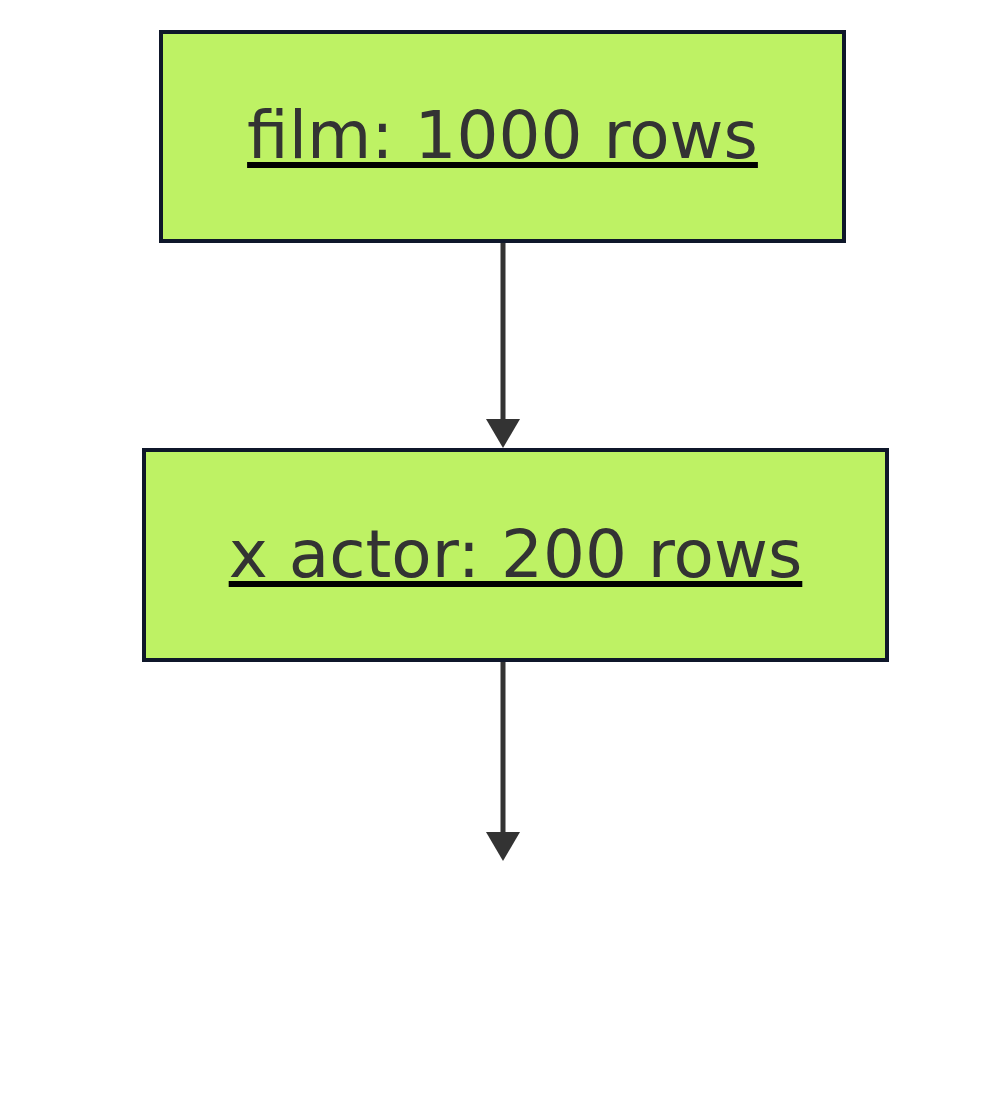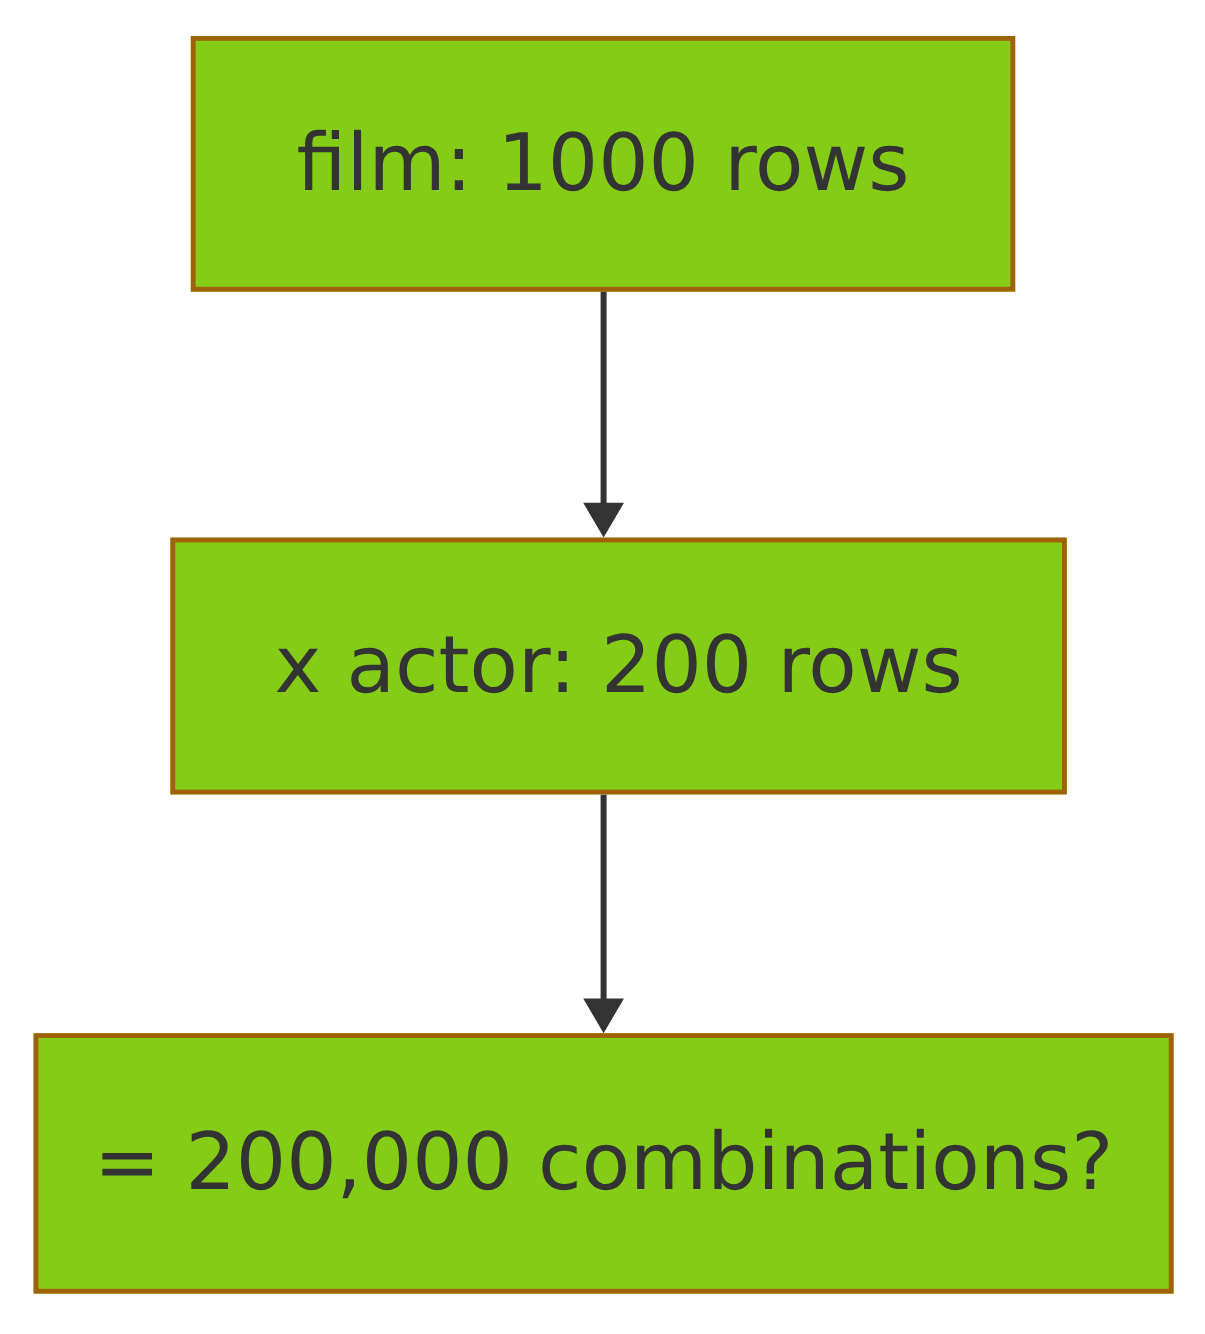--- a/index.html
+++ b/index.html
@@ -11,25 +11,26 @@
     position: relative;
     width: 1004px;
     height: 1112px;
     background: #ffffff;
     font-family: "DejaVu Sans", "Liberation Sans", sans-serif;
     overflow: hidden;
   }
   .node {
     position: absolute;
     box-sizing: border-box;
-    background: #84cc16;
-    border: 4px solid #a16207;
+    background: #bef264;
+    border: 4px solid #0f172a;
     display: flex;
     align-items: center;
     justify-content: center;
+    text-decoration: underline;
   }
   .node-label {
     color: #333333;
     font-size: 66px;
     line-height: 1.1;
     text-align: center;
     white-space: nowrap;
   }
   .node-film   { left: 159px; top: 30px;  width: 687px; height: 213px; }
   .node-actor  { left: 130px; top: 448px; width: 747px; height: 214px; margin-left: 12px; }
@@ -57,17 +58,14 @@
 
   <div class="node node-actor">
     <span class="node-label">x actor: 200 rows</span>
   </div>
 
   <svg class="edge edge-2" width="44" height="199" viewBox="0 0 44 199">
     <line x1="22" y1="0" x2="22" y2="172" stroke="#333333" stroke-width="5"></line>
     <polygon points="5,170 39,170 22,199" fill="#333333"></polygon>
   </svg>
 
-  <div class="node node-result">
-    <span class="node-label">= 200,000 combinations?</span>
-  </div>
 
 </div>
 
 </body></html>

